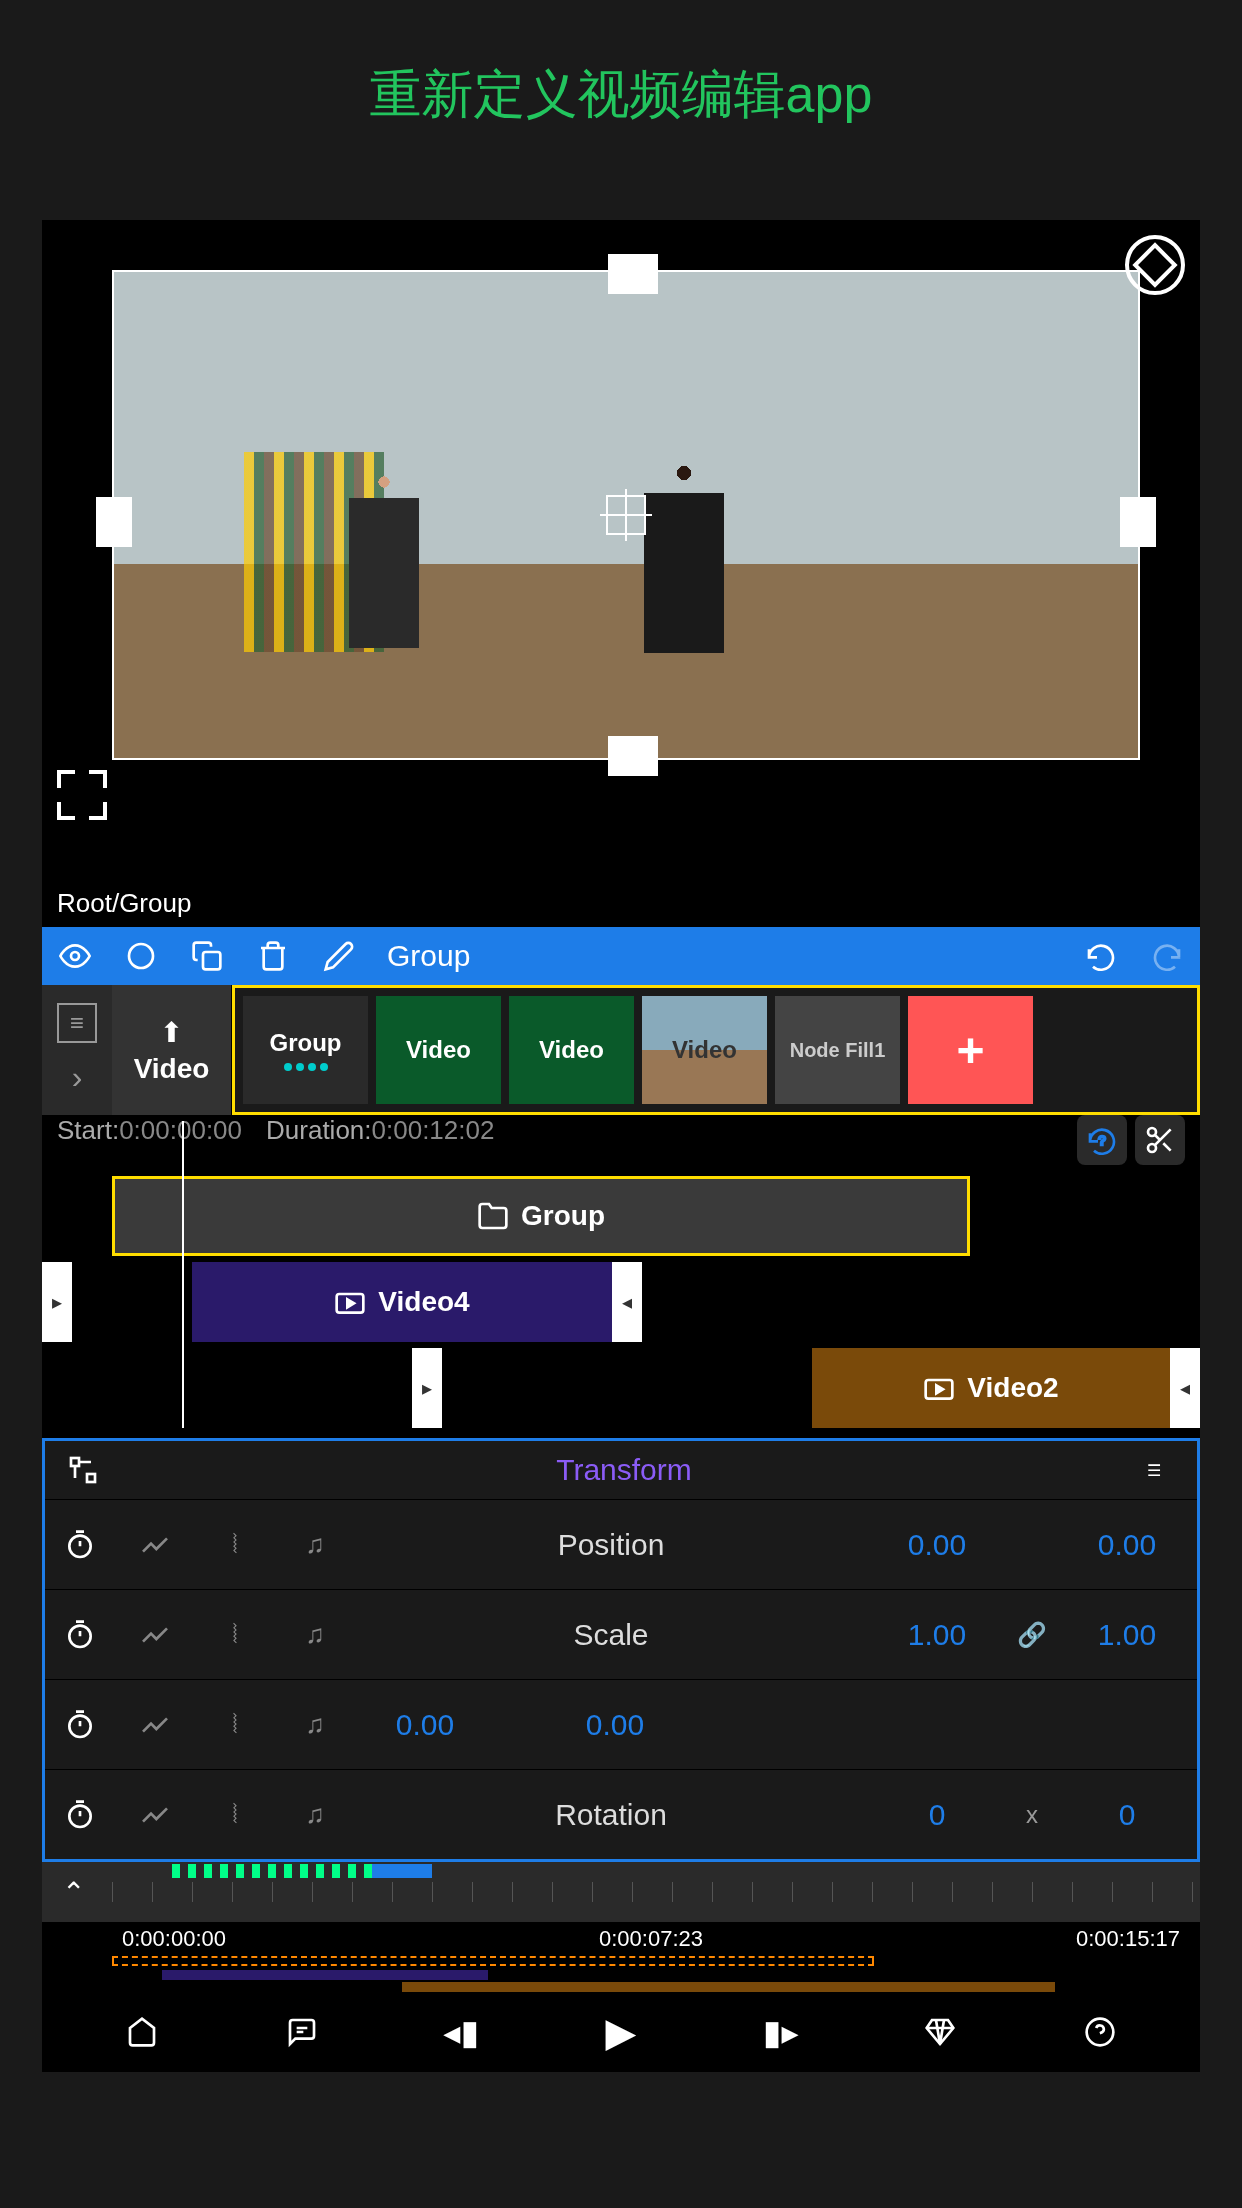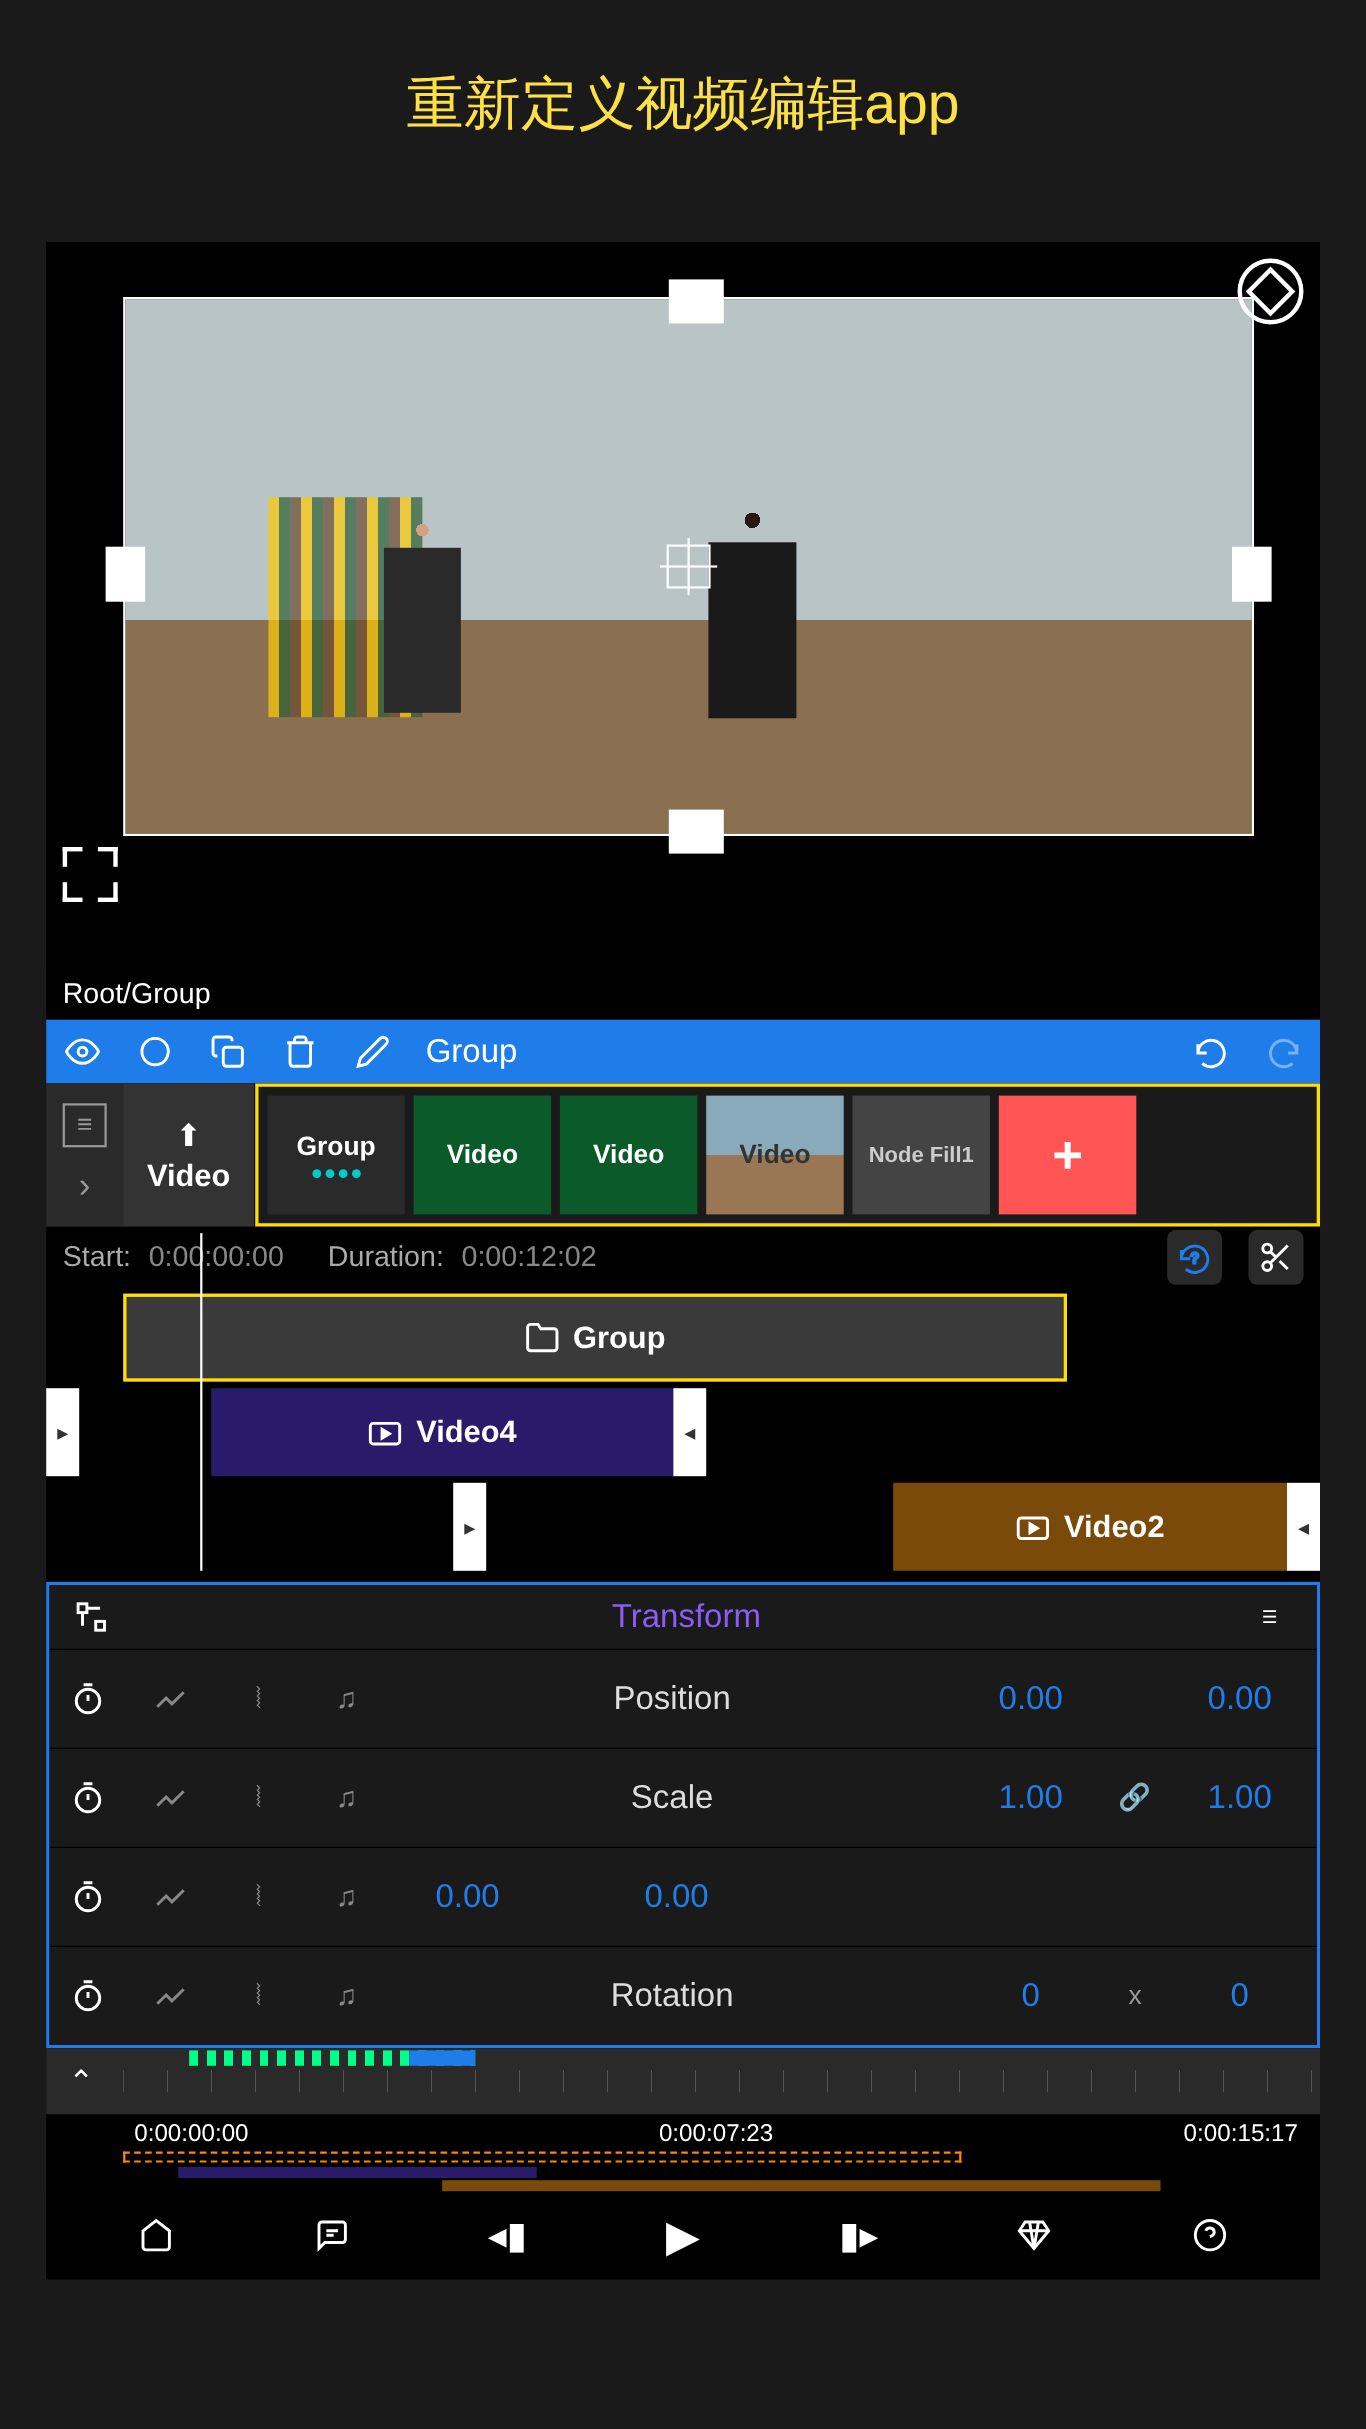--- a/index.html
+++ b/index.html
@@ -1,17 +1,17 @@
 <!DOCTYPE html>
 <html><head>
 <meta charset="utf-8">
 <style>
 * { margin: 0; padding: 0; box-sizing: border-box; }
 body { width: 1242px; height: 2208px; background: #1a1a1a; font-family: -apple-system, Arial, sans-serif; overflow: hidden; }
-.page-title { color: #fde047; text-align: center; font-size: 52px; font-weight: 400; padding: 60px 0 90px 0; }
+.page-title { color: #22c55e; text-align: center; font-size: 52px; font-weight: 400; padding: 60px 0 90px 0; }
 .app { width: 1158px; margin: 0 auto; background: #000; position: relative; }
 .preview { position: relative; height: 660px; background: #000; }
 .canvas { position: absolute; top: 50px; left: 70px; right: 60px; bottom: 120px; border: 2px solid #fff; background: linear-gradient(to bottom, #b8c4c6 0%, #b8c4c6 60%, #8a7050 60%, #8a7050 100%); }
 .person { position: absolute; bottom: 35px; width: 180px; height: 300px; }
 .person1 { left: 180px; background: radial-gradient(#d4a080 20%, transparent 20%) 50% 15%/40px 40px no-repeat, linear-gradient(#2a2a2a, #2a2a2a) 50% 50%/70px 150px no-repeat; }
 .person2 { left: 480px; background: radial-gradient(#2a1810 20%, transparent 20%) 50% 10%/50px 50px no-repeat, linear-gradient(#1a1a1a, #1a1a1a) 50% 50%/80px 160px no-repeat; }
 .glitch { position: absolute; left: 130px; top: 180px; width: 140px; height: 200px; background: repeating-linear-gradient(90deg, #ffcc00 0 10px, #2a6033 10px 20px, #6b4a30 20px 30px); opacity: 0.7; }
 .handle { position: absolute; width: 36px; height: 36px; background: #fff; }
 .h-tm { top: -18px; left: 50%; margin-left: -18px; width: 50px; height: 40px; }
 .h-bm { bottom: -18px; left: 50%; margin-left: -18px; width: 50px; height: 40px; }
@@ -42,21 +42,21 @@
 .root-label { font-size: 28px; font-weight: bold; }
 .nodes { flex: 1; display: flex; gap: 8px; padding: 8px; border: 3px solid #ffdd00; background: #1a1a1a; }
 .node { width: 125px; display: flex; flex-direction: column; align-items: center; justify-content: center; font-size: 24px; color: #fff; font-weight: bold; }
 .node-group { background: #2a2a2a; }
 .node-video { background: #0a5a2a; }
 .node-thumb { background: linear-gradient(to bottom, #88aabb 50%, #997755 50%); color: #333; }
 .node-fill { background: #444; font-size: 20px; color: #ccc; }
 .node-add { background: #ff5555; font-size: 48px; }
 .dots { display: flex; gap: 4px; margin-top: 6px; }
 .dots span { width: 8px; height: 8px; border-radius: 50%; background: #00cccc; }
-.timing-row { height: 55px; display: flex; align-items: center; padding: 0 15px; gap: 16px; color: #aaa; font-size: 26px; }
+.timing-row { height: 55px; display: flex; padding: 0 15px; color: #aaa; font-size: 26px; }
 .timing-label { }
 .timing-val { color: #888; margin-right: 24px; }
 .timing-row .spacer { flex: 1; }
 .help-icon { width: 50px; height: 50px; background: #2a2a2a; border-radius: 8px; display: flex; align-items: center; justify-content: center; color: #1e7de8; margin-left: auto; }
 .cut-icon { width: 50px; height: 50px; background: #2a2a2a; border-radius: 8px; display: flex; align-items: center; justify-content: center; color: #fff; margin-left: 8px; }
 .timeline-area { position: relative; }
 .clip-row { height: 80px; display: flex; align-items: stretch; margin: 6px 0; }
 .clip { display: flex; align-items: center; justify-content: center; gap: 12px; color: #fff; font-size: 28px; font-weight: bold; position: relative; }
 .clip-group { background: #3a3a3a; border: 3px solid #ffdd00; margin-left: 70px; flex: 1; margin-right: 230px; }
 .clip-video4 { background: #2a1a6a; margin-left: 120px; width: 420px; }

